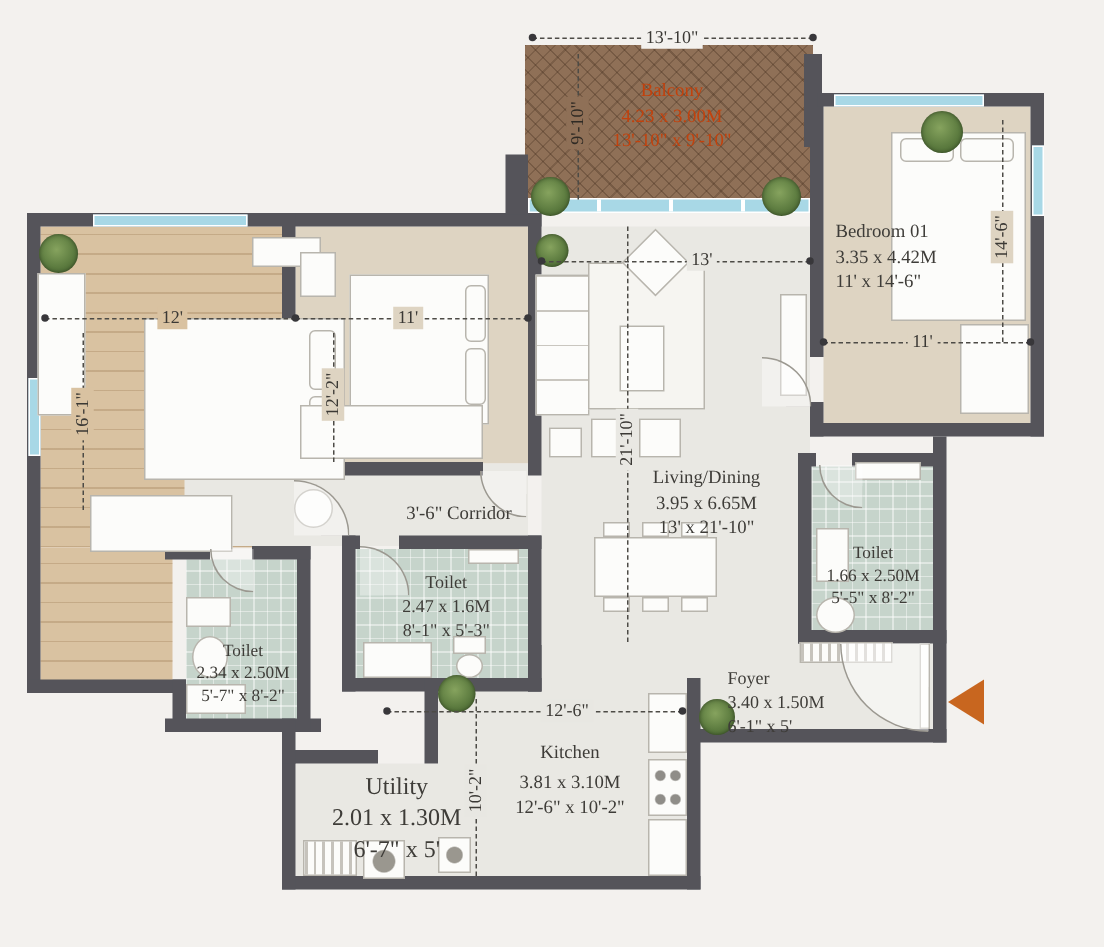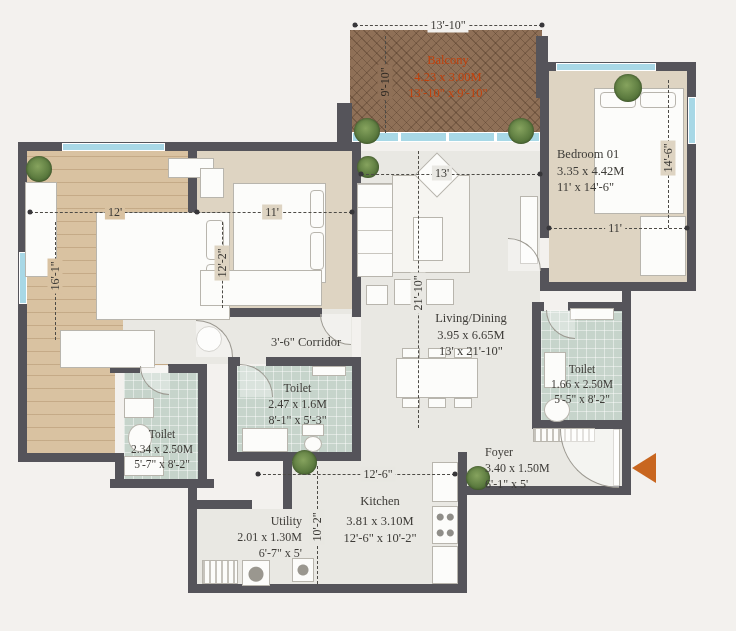--- a/index.html
+++ b/index.html
@@ -185,21 +185,21 @@
   <div class="dimh" style="left:197px;top:212px;width:155px;"></div>
   <div class="dot" style="left:352px;top:212px;"></div>
   <div class="dlab" style="left:272px;top:212px;background:#ded4c2;">11'</div>
 
   <div class="dimv" style="left:222px;top:222px;height:86px;"></div>
   <div class="dlabv" style="left:222px;top:263px;background:#ded4c2;">12'-2"</div>
 
   <div class="dimh" style="left:361px;top:174px;width:179px;"></div>
   <div class="dot" style="left:361px;top:174px;"></div>
   <div class="dot" style="left:540px;top:174px;"></div>
-  <div class="dlab" style="left:442px;top:173px;background:#e9e8e3;">13'</div>
+  <div class="dlab" style="left:468px;top:173px;background:#e9e8e3;">13'</div>
 
   <div class="dimv" style="left:418px;top:151px;height:277px;"></div>
   <div class="dlabv" style="left:418px;top:293px;background:#e9e8e3;">21'-10"</div>
 
   <div class="dimh" style="left:549px;top:228px;width:138px;"></div>
   <div class="dot" style="left:549px;top:228px;"></div>
   <div class="dot" style="left:687px;top:228px;"></div>
   <div class="dlab" style="left:615px;top:228px;background:#ded4c2;">11'</div>
 
   <div class="dimv" style="left:668px;top:80px;height:148px;"></div>
@@ -262,19 +262,19 @@
   </div>
 
   <div class="rlabel" style="left:340px;top:493px;width:80px;">
     <div>Kitchen</div>
   </div>
   <div class="rlabel" style="left:305px;top:513px;width:150px;">
     <div>3.81 x 3.10M</div>
     <div>12'-6" x 10'-2"</div>
   </div>
 
-  <div class="rlabel" style="left:197px;top:514px;width:105px;font-size:12px;text-align:right;">
+  <div class="rlabel" style="left:212px;top:514px;width:105px;font-size:16px;">
     <div>Utility</div>
     <div>2.01 x 1.30M</div>
     <div>6'-7" x 5'</div>
   </div>
 
 </div>
 
 </body></html>

